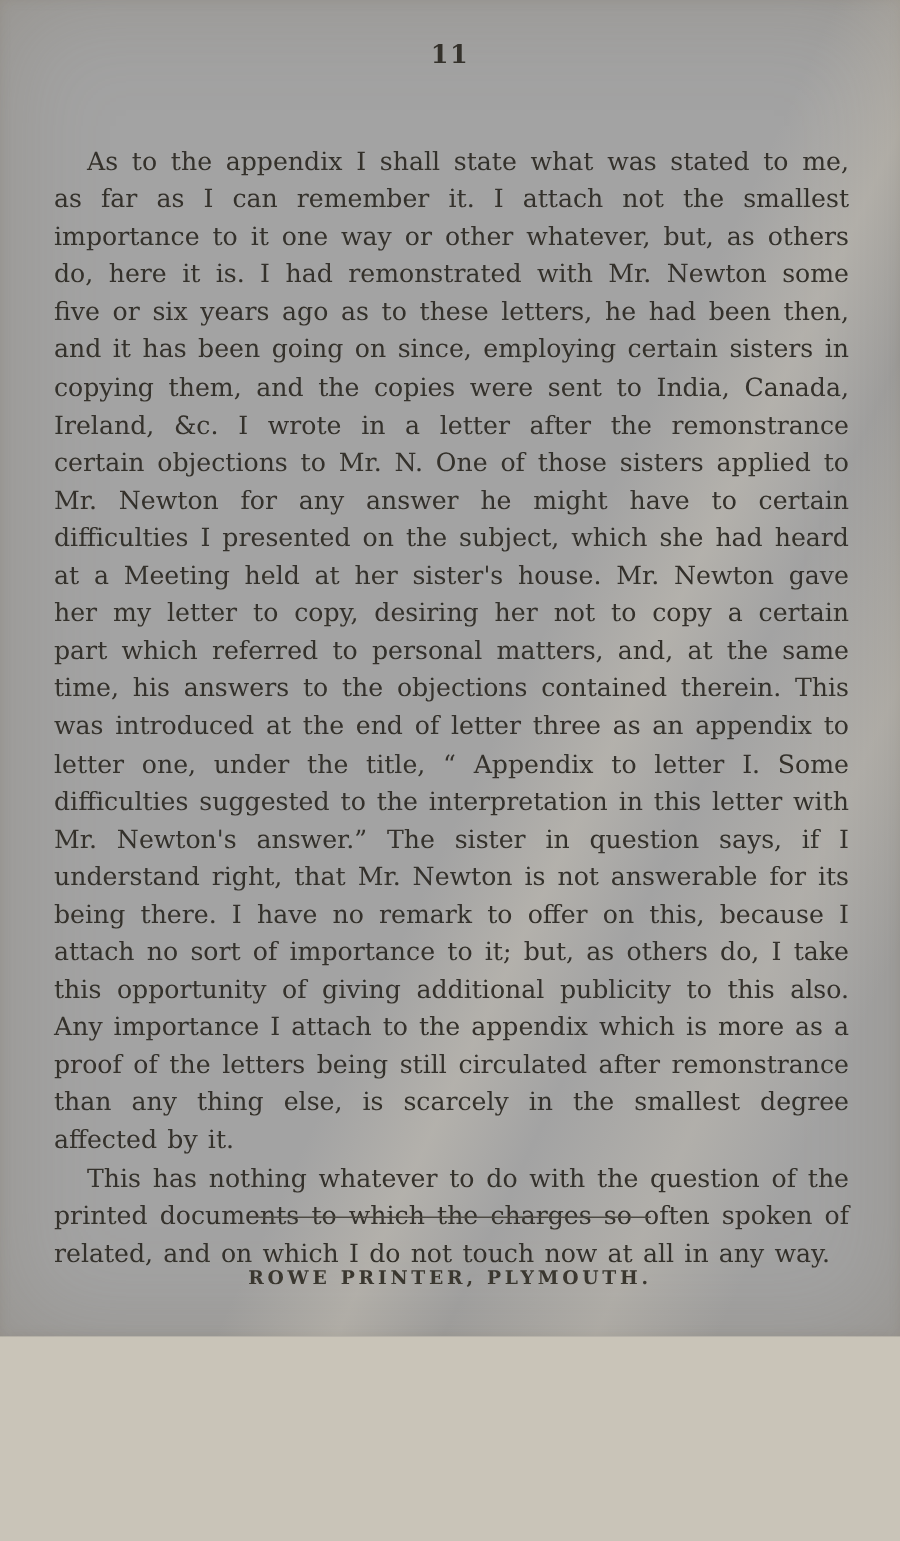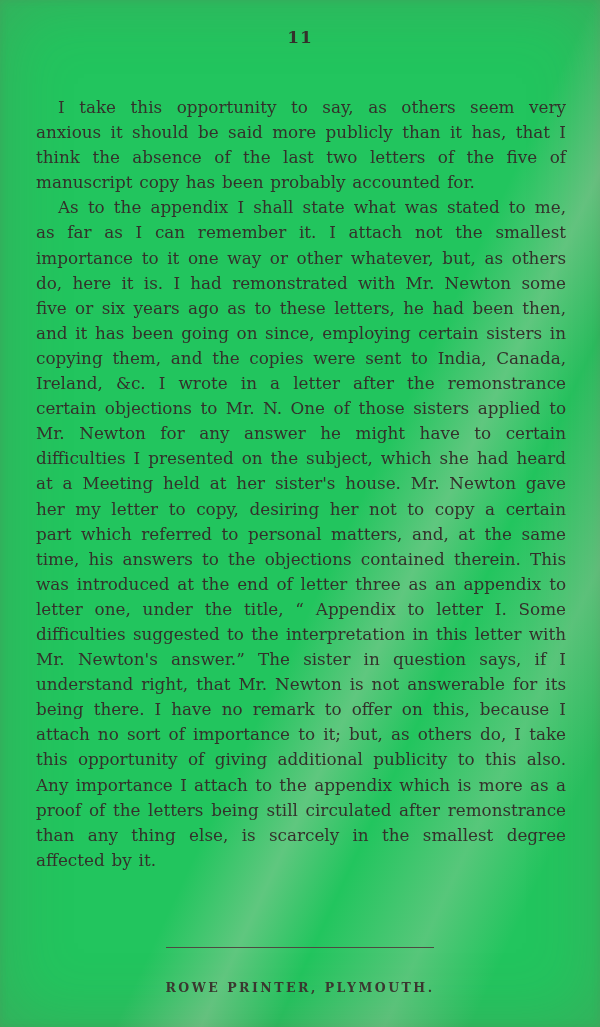--- a/index.html
+++ b/index.html
@@ -3,23 +3,23 @@
 <meta charset="utf-8">
 <style>
   html, body {
     margin: 0;
     padding: 0;
     background: #c9c4b8;
   }
   .sheet {
     position: relative;
     width: 600px;
-    height: 1027px;
+    height: 891px;
     margin: 0 auto;
-    background: #22c55e;
+    background: #a3a3a3;
     box-shadow: inset 0 0 70px rgba(118, 108, 88, 0.28),
                 inset 0 0 8px rgba(118, 108, 88, 0.18);
     overflow: hidden;
     font-family: "DejaVu Serif", "Liberation Serif", serif;
     color: #34312b;
   }
   
   .sheet::before {
     content: "";
     position: absolute;
@@ -79,22 +79,22 @@
   }
 </style>
 </head>
 <body>
 
 <div class="sheet">
 
   <div class="page-number">11</div>
 
   <div class="text-block">
-    <p>I take this opportunity to say, as others seem very anxious it should be said more publicly than it has, that I think the absence of the last two letters of the five of manuscript copy has been probably accounted for.</p>
     <p>As to the appendix I shall state what was stated to me, as far as I can remember it.  I attach not the smallest importance to it one way or other whatever, but, as others do, here it is.  I had remonstrated with Mr. Newton some five or six years ago as to these letters, he had been then, and it has been going on since, employing certain sisters in copying them, and the copies were sent to India, Canada, Ireland, &amp;c.  I wrote in a letter after the remonstrance certain objections to Mr. N.  One of those sisters applied to Mr. Newton for any answer he might have to certain difficulties I presented on the subject, which she had heard at a Meeting held at her sister's house.  Mr. Newton gave her my letter to copy, desiring her not to copy a certain part which referred to personal matters, and, at the same time, his answers to the objections contained therein.  This was introduced at the end of letter three as an appendix to letter one, under the title, “ Appendix to letter I.  Some difficulties suggested to the interpretation in this letter with Mr. Newton's answer.”  The sister in question says, if I understand right, that Mr. Newton is not answerable for its being there.  I have no remark to offer on this, because I attach no sort of importance to it; but, as others do, I take this opportunity of giving additional publicity to this also.  Any importance I attach to the appendix which is more as a proof of the letters being still circulated after remonstrance than any thing else, is scarcely in the smallest degree affected by it.</p>
+    <p>This has nothing whatever to do with the question of the printed documents to which the charges so often spoken of related, and on which I do not touch now at all in any way.</p>
   </div>
 
   <div class="footer">
     <div class="footer-rule"></div>
     <div class="imprint">ROWE PRINTER, PLYMOUTH.</div>
   </div>
 
 </div>
 
 </body></html>

